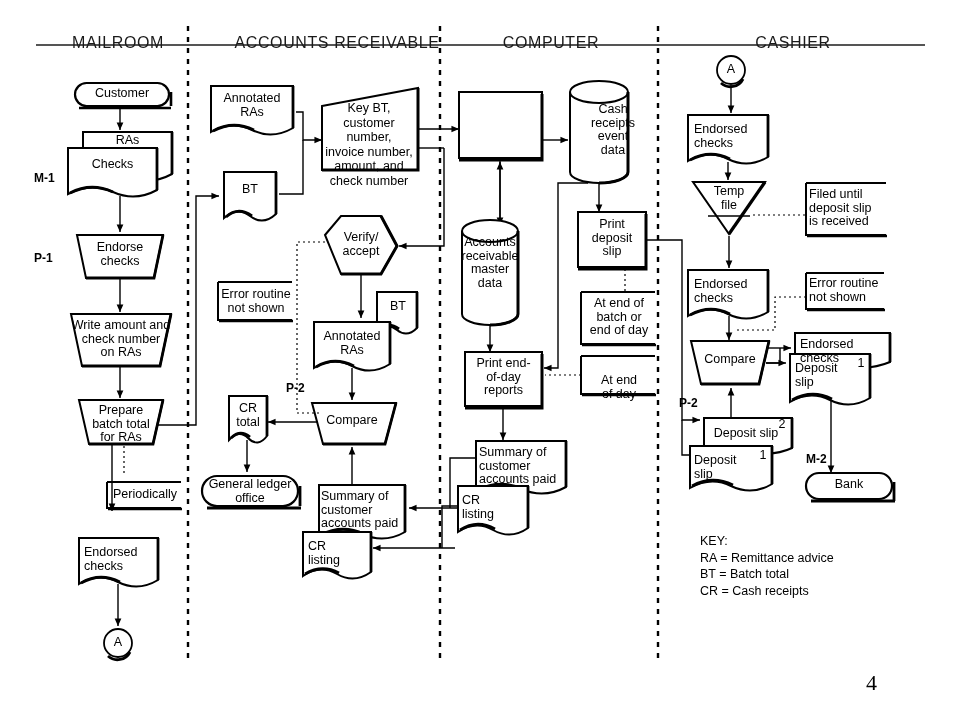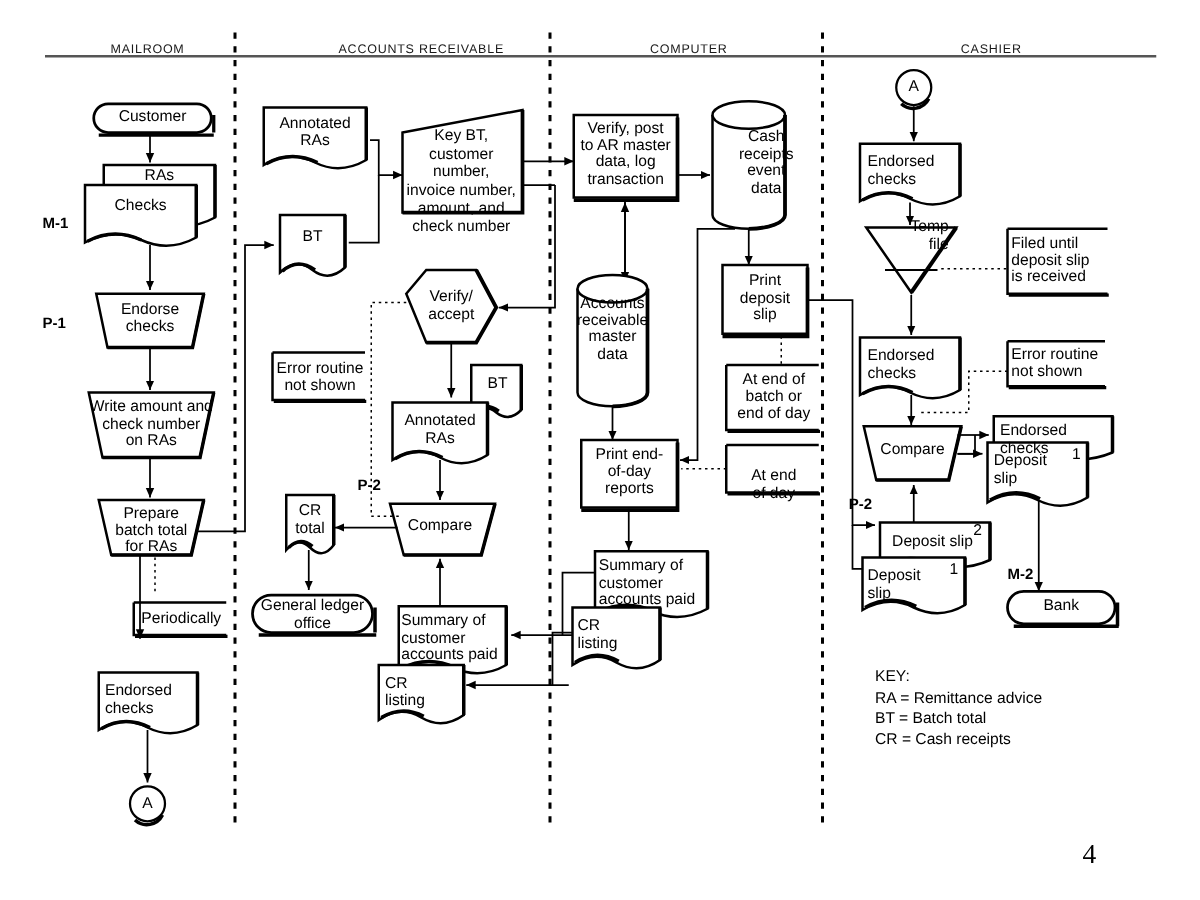--- a/index.html
+++ b/index.html
@@ -1,20 +1,20 @@
 <!DOCTYPE html>
 <html><head>
 <meta charset="utf-8">
 <style>
   html,body{margin:0;padding:0;background:#ffffff;}
   body{width:960px;height:720px;overflow:hidden;
        font-family:"Liberation Sans","DejaVu Sans",sans-serif;color:#000;}
   #stage{position:relative;width:960px;height:720px;}
   svg#canvas{position:absolute;left:0;top:0;width:960px;height:720px;}
-  .lane-title{position:absolute;font-size:10px;letter-spacing:.6px;color:#1a1a1a;
+  .lane-title{position:absolute;font-size:16px;letter-spacing:.6px;color:#1a1a1a;
               text-align:center;white-space:nowrap;transform:translateX(-50%);}
   .lbl{position:absolute;font-size:12.5px;line-height:1.08;text-align:center;
        white-space:pre-line;color:#000;pointer-events:none;}
   .marker{position:absolute;font-size:12px;font-weight:bold;color:#000;white-space:nowrap;}
   .keybox{position:absolute;font-size:12.5px;line-height:1.32;white-space:pre-line;color:#000;}
   .pageno{position:absolute;font-family:"Liberation Serif","DejaVu Serif",serif;
           font-size:22px;color:#000;}
 </style>
 </head>
 <body>
@@ -350,24 +350,20 @@
   <div class="lbl" style="left:229px;top:402px;width:38px;">CR
 total</div>
   <div class="lbl" style="left:203px;top:478px;width:94px;">General ledger
 office</div>
   <div class="lbl" style="left:321px;top:490px;width:84px;text-align:left;">Summary of
 customer
 accounts paid</div>
   <div class="lbl" style="left:308px;top:540px;width:56px;text-align:left;">CR
 listing</div>
 
-  <div class="lbl" style="left:459px;top:96px;width:83px;">Verify, post
-to AR master
-data, log
-transaction</div>
   <div class="lbl" style="left:584px;top:103px;width:58px;">Cash
 receipts
 event
 data</div>
   <div class="lbl" style="left:460px;top:236px;width:60px;">Accounts
 receivable
 master
 data</div>
   <div class="lbl" style="left:578px;top:218px;width:68px;">Print
 deposit
@@ -382,21 +378,21 @@
 of day</div>
   <div class="lbl" style="left:479px;top:446px;width:86px;text-align:left;">Summary of
 customer
 accounts paid</div>
   <div class="lbl" style="left:462px;top:494px;width:56px;text-align:left;">CR
 listing</div>
 
   <div class="lbl" style="left:717px;top:63px;width:28px;">A</div>
   <div class="lbl" style="left:694px;top:123px;width:68px;text-align:left;">Endorsed
 checks</div>
-  <div class="lbl" style="left:699px;top:175px;width:60px;text-align:right;">Temp
+  <div class="lbl" style="left:699px;top:185px;width:60px;">Temp
 file</div>
   <div class="lbl" style="left:809px;top:188px;width:78px;text-align:left;">Filed until
 deposit slip
 is received</div>
   <div class="lbl" style="left:694px;top:278px;width:68px;text-align:left;">Endorsed
 checks</div>
   <div class="lbl" style="left:809px;top:277px;width:78px;text-align:left;">Error routine
 not shown</div>
   <div class="lbl" style="left:695px;top:353px;width:70px;">Compare</div>
   <div class="lbl" style="left:800px;top:338px;width:92px;text-align:left;">Endorsed checks</div>

